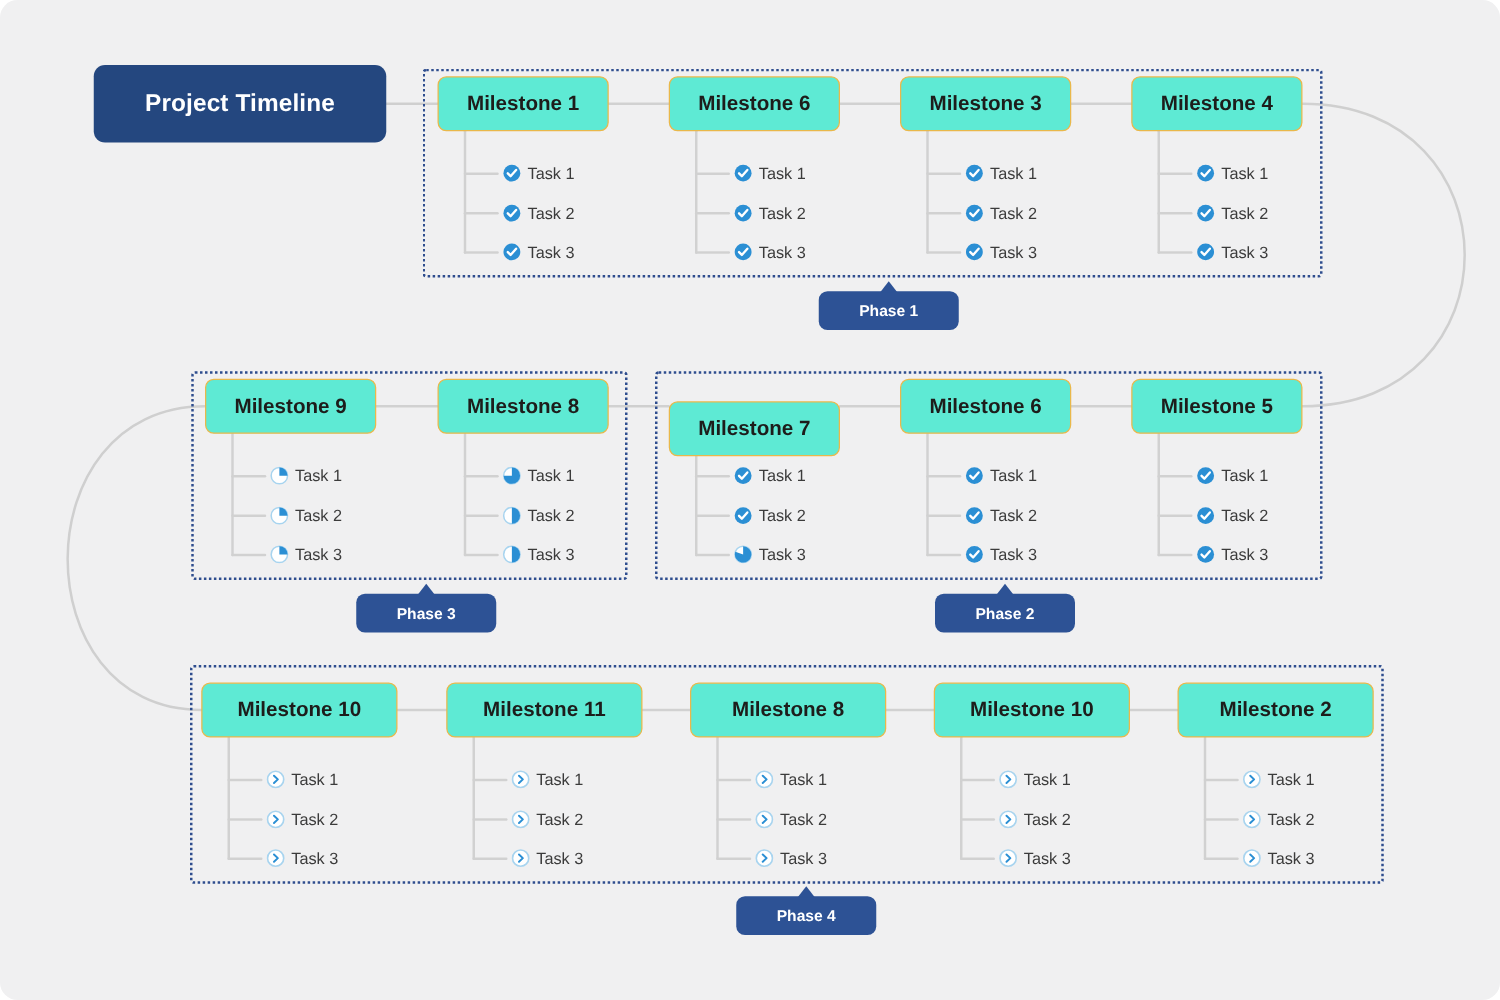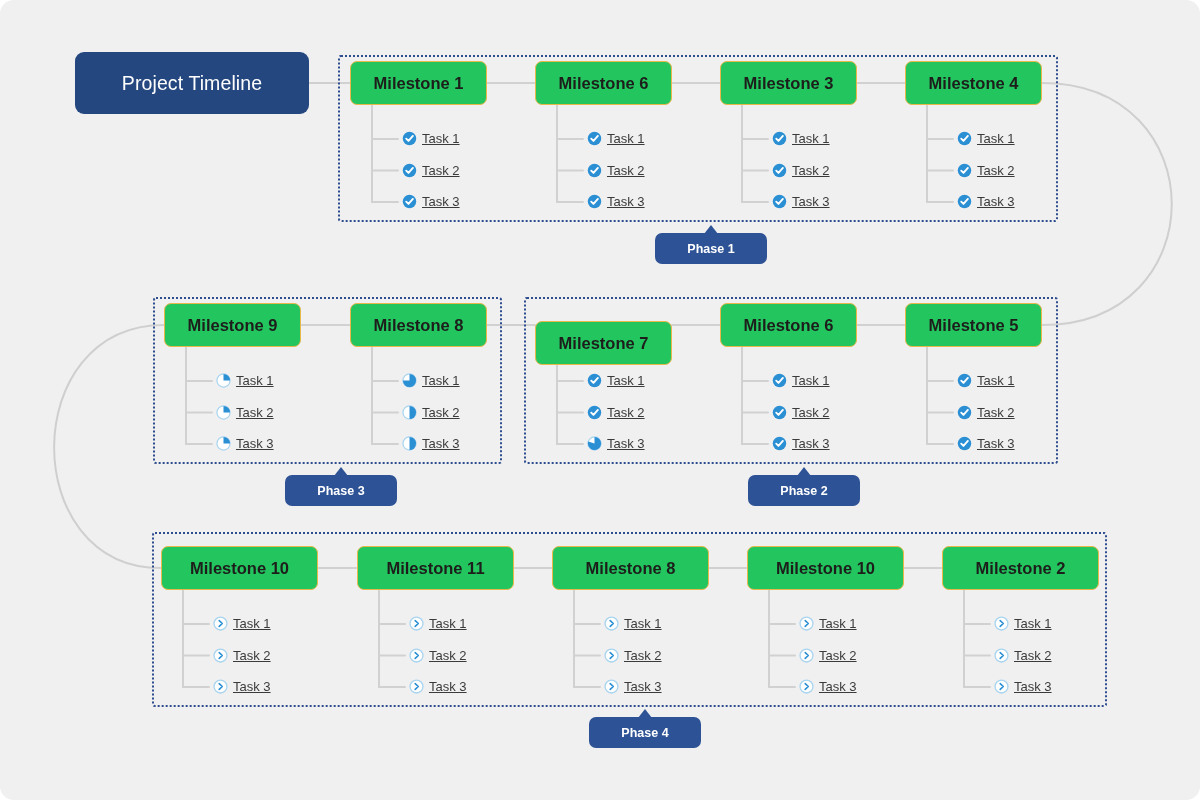--- a/index.html
+++ b/index.html
@@ -38,21 +38,21 @@
     background: #24477f;
     border-radius: 9px;
     display: flex;
     align-items: center;
     justify-content: center;
     z-index: 4;
   }
   .root-node .label {
     color: #ffffff;
     font-size: 19.5px;
-    font-weight: normal;
+    font-weight: bold;
     letter-spacing: 0.1px;
   }
 
   
   .phase-group {
     position: absolute;
     border: 2px dotted #2e4d8e;
     border-radius: 3px;
     background: rgba(255,255,255,0.05);
     z-index: 2;
@@ -84,21 +84,21 @@
     width: 0; height: 0;
     border-left: 7px solid transparent;
     border-right: 7px solid transparent;
     border-bottom: 9px solid #2d5295;
   }
 
   
   .milestone {
     position: absolute;
     height: 44px;
-    background: #22c55e;
+    background: #5eead4;
     border: 1px solid #e9b84b;
     border-radius: 7px;
     display: flex;
     align-items: center;
     justify-content: center;
     z-index: 5;
     box-sizing: border-box;
   }
   .milestone .label {
     color: #1d1d1b;
@@ -112,21 +112,20 @@
     position: absolute;
     display: flex;
     align-items: center;
     gap: 5px;
     z-index: 5;
     white-space: nowrap;
   }
   .task .task-label {
     font-size: 13px;
     color: #3b3b3b;
-    text-decoration: underline;
   }
   .task svg { display: block; }
 
   
 </style>
 </head>
 <body>
 
 <div id="canvas">
 

